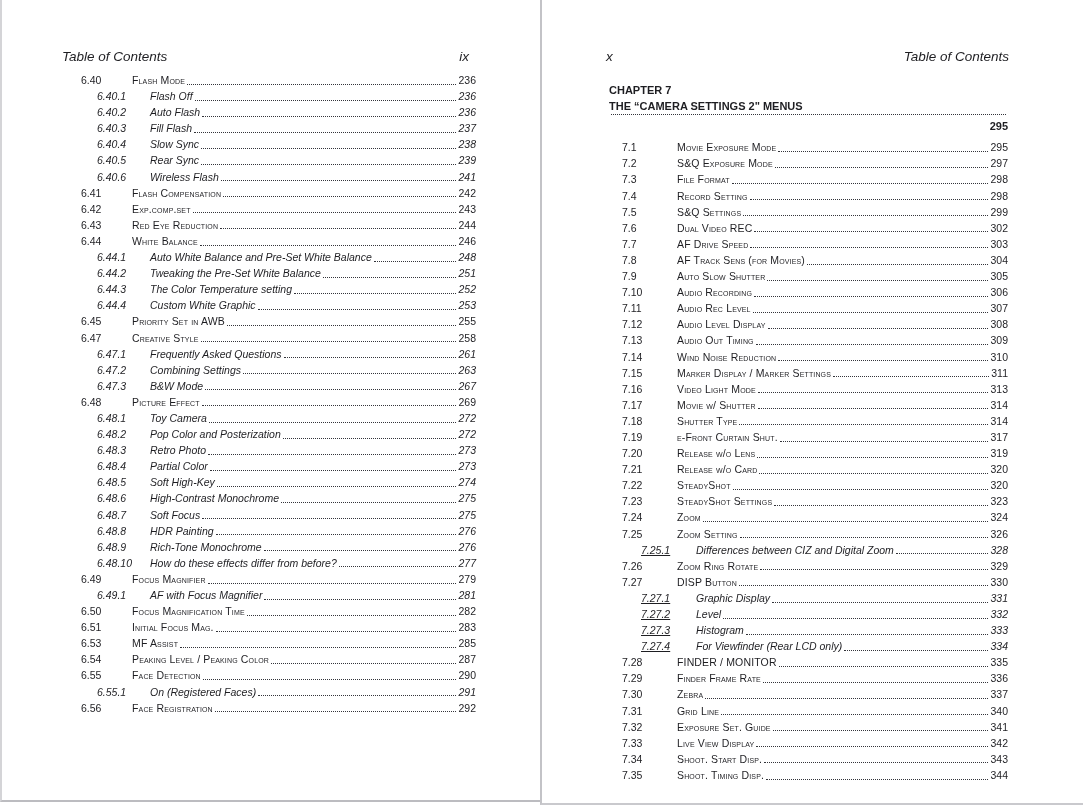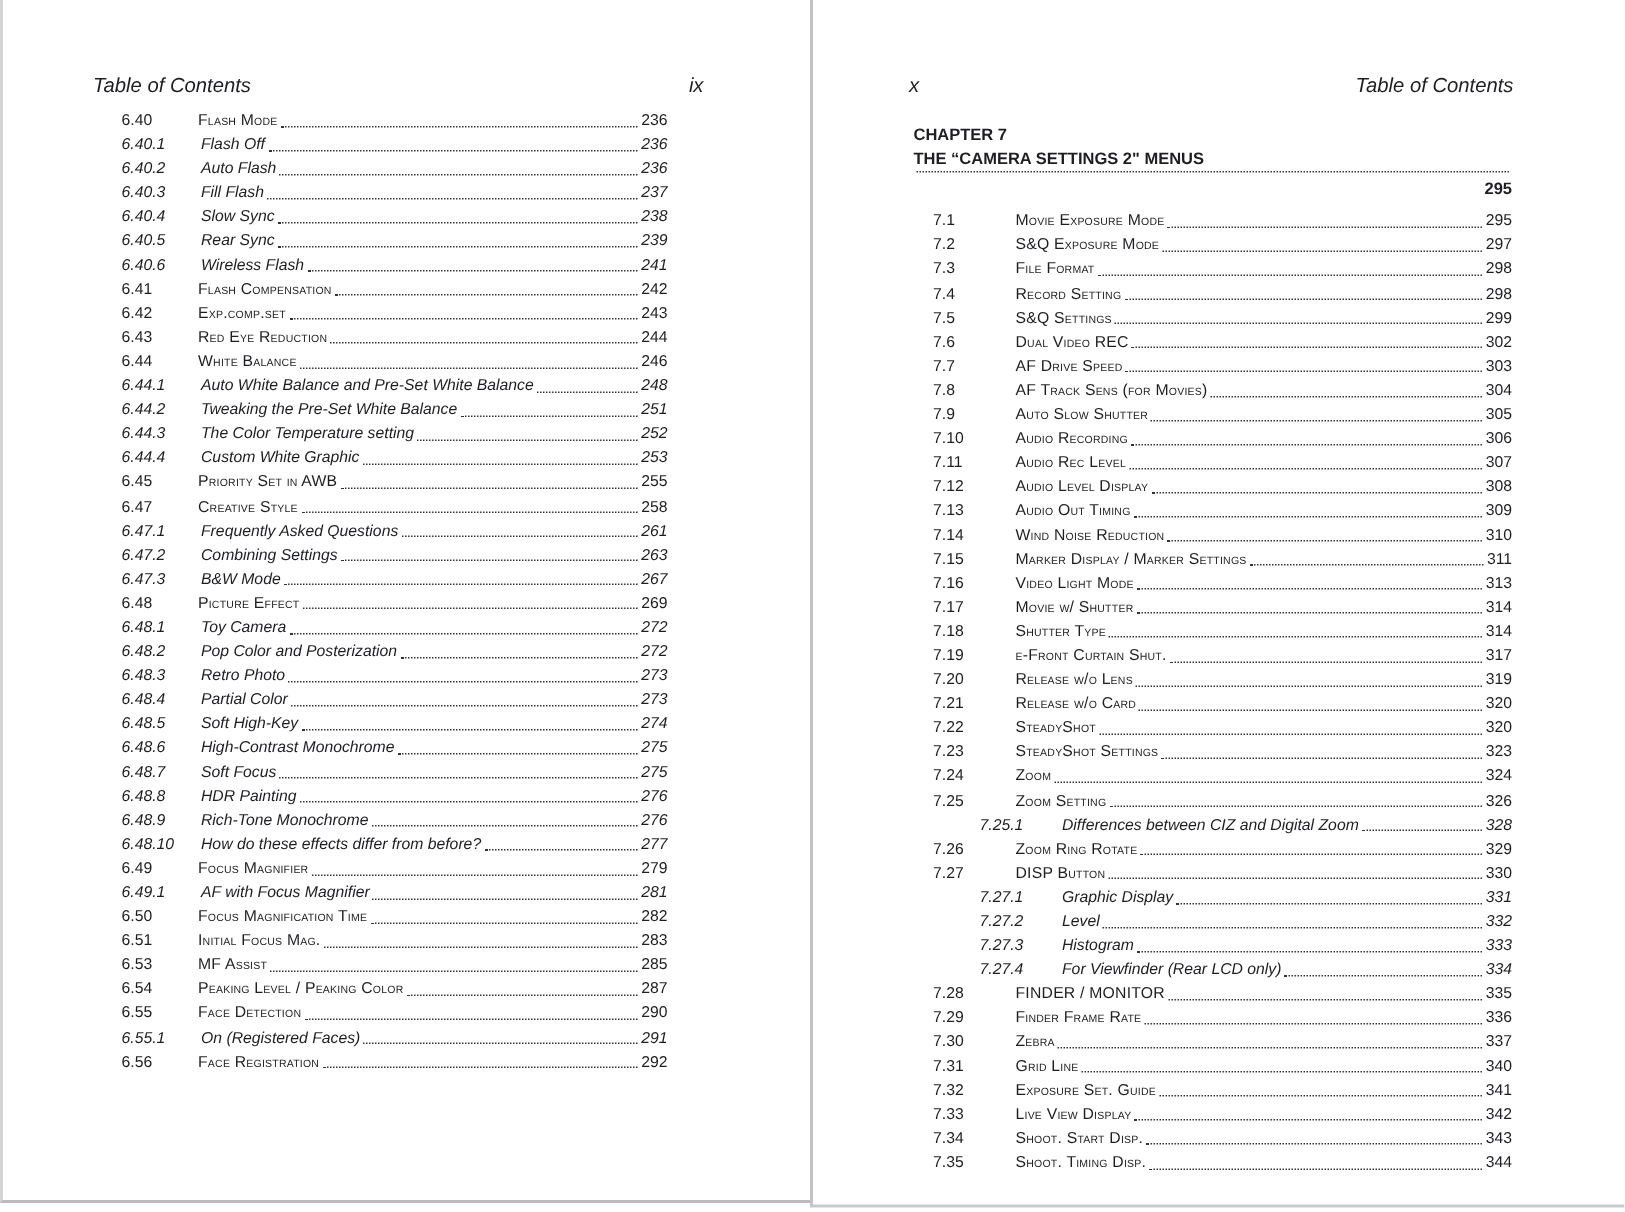--- a/index.html
+++ b/index.html
@@ -47,21 +47,21 @@
     font-size: 13.5px;
     line-height: 15px;
   }
   .page-left .page-header { left: 60px; right: 71px; }
   .page-right .page-header { left: 64px; right: 74px; }
   .toc {
     position: absolute;
     font-size: 10.5px;
     line-height: 16.1px;
   }
-  .page-left .toc { top: 72px; left: 79px; right: 95px; }
+  .page-left .toc { top: 72px; left: 79px; right: 64px; }
   .page-right .toc { top: 82px; left: 67px; right: 75px; }
   .row { display: flex; white-space: nowrap; }
   .row .num { flex: 0 0 auto; }
   .row .title { flex: 0 0 auto; }
   .row .leader {
     flex: 1 1 auto;
     min-width: 8px;
     border-bottom: 1.6px dotted #33343a;
     margin: 0 2px 3.5px 2px;
   }
@@ -69,22 +69,22 @@
   
   .row.main .num { width: 51px; }
   .row.main .title {
     font-variant: small-caps;
     font-variant-caps: small-caps;
     letter-spacing: 0.15px;
   }
   .page-right .row.main .num { margin-left: 13px; width: 55px; }
   
   .row.sub { font-style: italic; }
-  .row.sub .num { width: 53px; }
-  .page-right .row.sub .num { margin-left: 44px; width: 55px; }
+  .row.sub .num { margin-left: 16px; width: 53px; }
+  .page-right .row.sub .num { margin-left: 32px; width: 55px; text-decoration: underline; }
   
   .row.chapter {
     font-weight: bold;
     font-size: 11px;
     margin-bottom: 5px;
     flex-direction: column;
   }
   .row.chapter .num { width: 68px; }
   .row.chapter .leader { border-bottom-width: 1.9px; margin-bottom: 3px; }
 </style>

